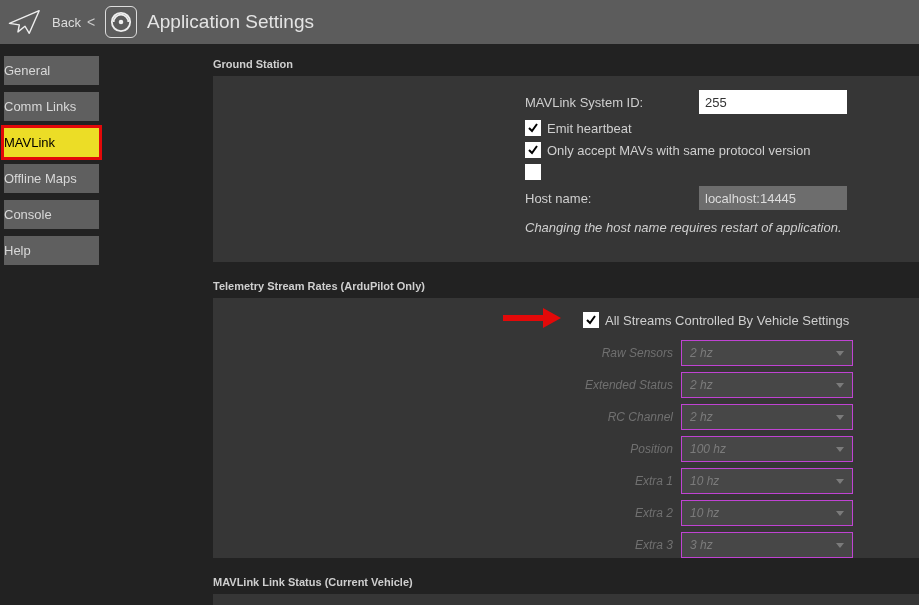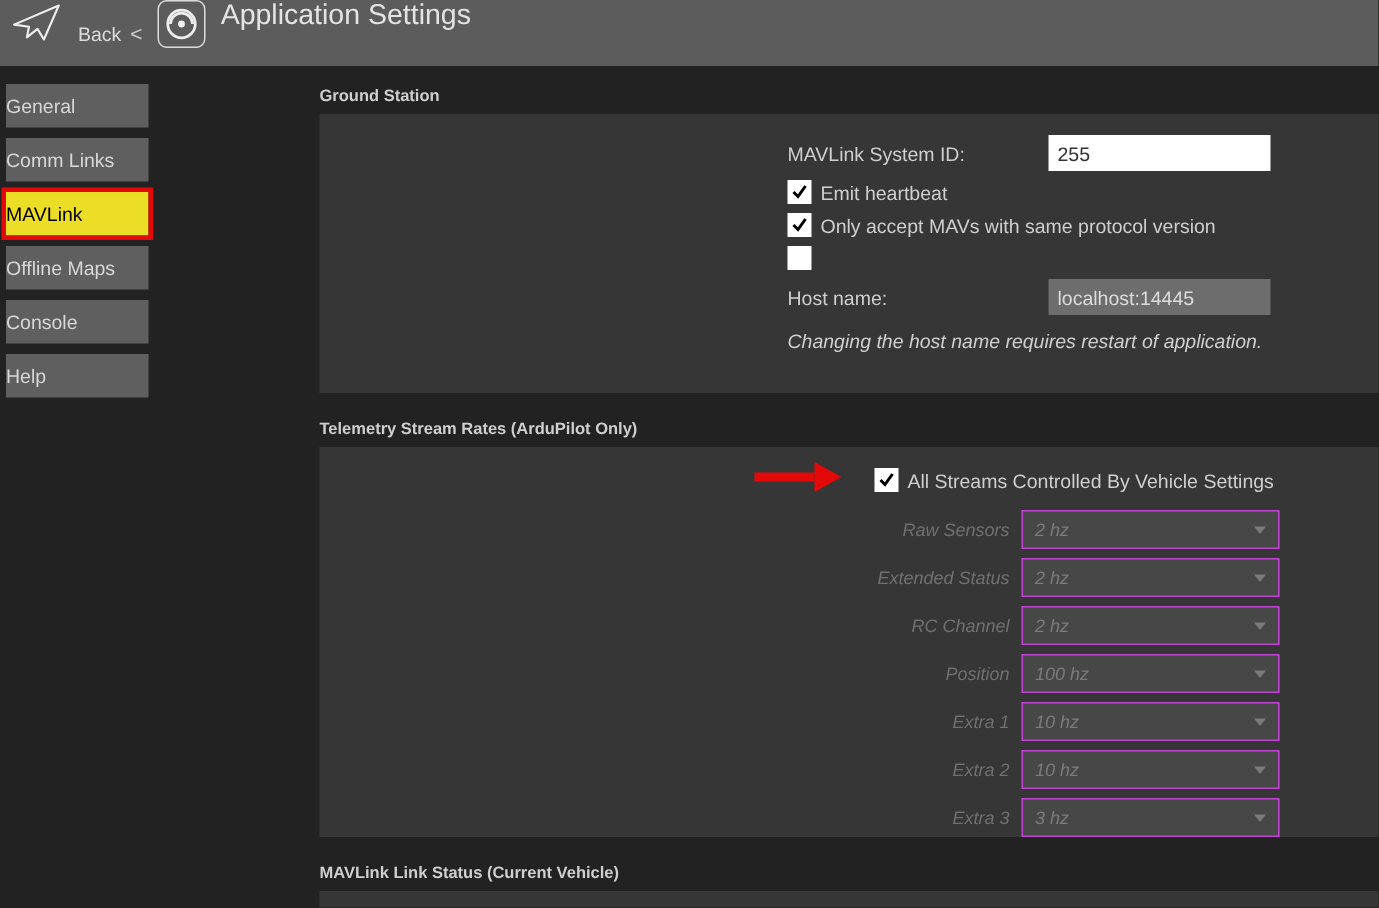--- a/index.html
+++ b/index.html
@@ -1,17 +1,17 @@
 <!DOCTYPE html>
 <html><head>
 <meta charset="utf-8">
 <style>
   * { box-sizing: border-box; margin: 0; padding: 0; }
   html, body { width: 919px; height: 605px; font-family: Arial, Helvetica, sans-serif; background:#222; color:#cfcfcf; overflow:hidden; }
-  .topbar { height:44px; background:#5c5c5c; display:flex; padding:0 8px; gap:10px; }
+  .topbar { height:44px; background:#5c5c5c; display:flex; align-items:center; padding:0 8px; gap:10px; }
   .plane-icon svg, .gc-icon svg { display:block; }
   .back-group { display:flex; align-items:center; gap:6px; color:#ddd; font-size:13px; cursor:pointer; }
   .lt { font-size:14px; color:#ccc; }
   .gc-box { width:32px; height:32px; border:1.5px solid #ddd; border-radius:6px; display:flex; align-items:center; justify-content:center; }
   .title { color:#e4e4e4; font-size:19px; }
   .layout { display:flex; height:calc(100% - 44px); }
   .sidebar { width:103px; background:#222; padding-top:12px; display:flex; flex-direction:column; gap:7px; padding-left:4px; padding-right:4px; }
   .side-btn { width:95px; height:29px; background:#5f5f5f; color:#d8d8d8; font-size:13px; display:flex; align-items:center; justify-content:flex-start; cursor:pointer; }
   .side-btn.active { background:#ecdd26; color:#000; outline:3px solid #e30909; outline-offset:0; }
   .content { flex:1; background:#222; padding:14px 10px 0 110px; position:relative; }

